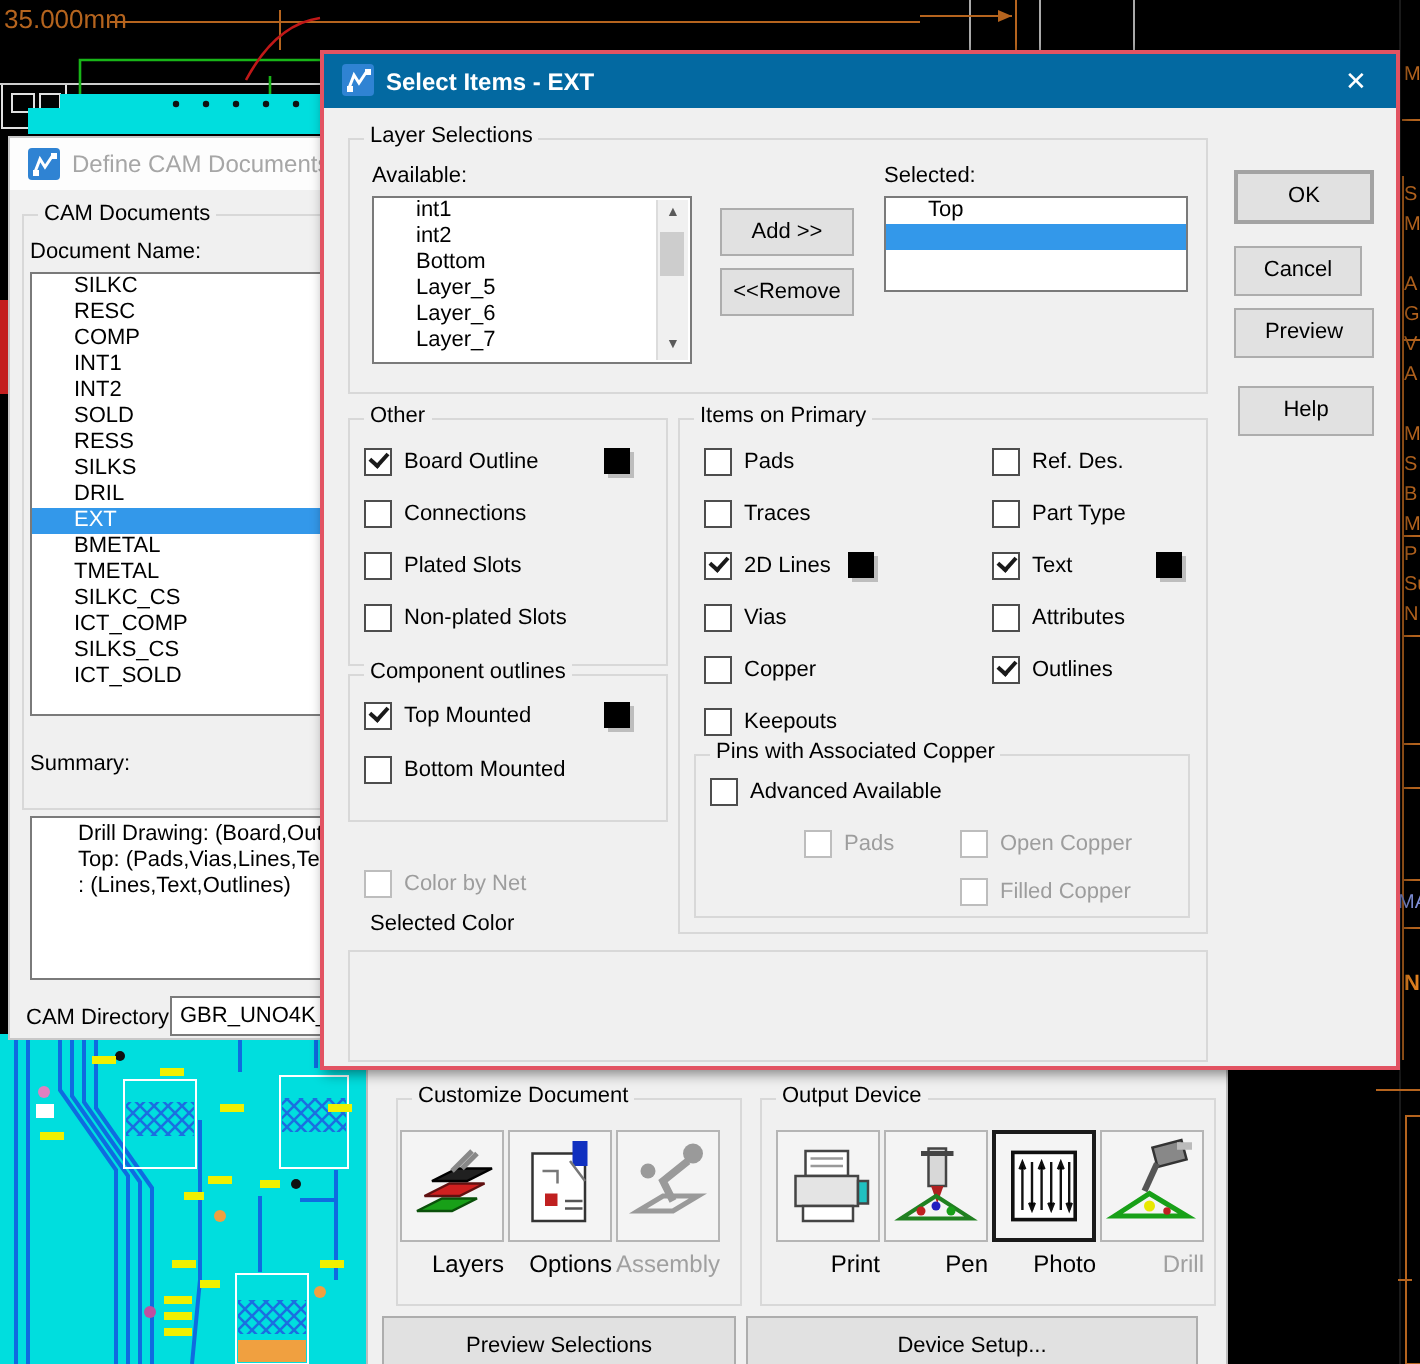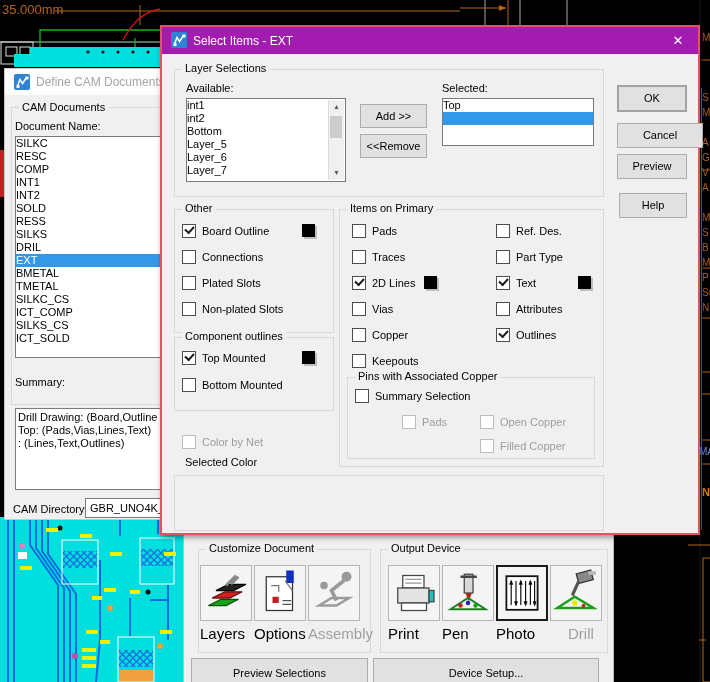--- a/index.html
+++ b/index.html
@@ -2,53 +2,53 @@
 <html><head>
 <meta charset="utf-8">
 <style>
   html,body{margin:0;padding:0;background:#000;}
   #stage{position:relative;width:710px;height:682px;overflow:hidden;background:#000;
          font-family:"Liberation Sans","DejaVu Sans",sans-serif;font-size:11px;color:#000;}
   .abs{position:absolute;}
   
   .dlg{position:absolute;background:#f0f0f0;}
   #selDlg{border:2px solid #e25362;box-shadow:2px 2px 6px rgba(0,0,0,.45);}
-  #selTitle{position:absolute;left:0;top:0;right:0;height:27px;background:#a21caf;color:#fff;}
+  #selTitle{position:absolute;left:0;top:0;right:0;height:27px;background:#0369a1;color:#fff;font-weight:bold;}
   #selTitle .ttl{position:absolute;left:31px;top:7px;font-size:12px;color:#fff;}
   #camTitle{position:absolute;left:0;top:0;right:0;height:26px;background:#fdfdfd;}
   #camTitle .ttl{position:absolute;left:31px;top:6px;font-size:12px;color:#a6a6a6;}
   .appico{position:absolute;left:9px;top:5px;width:16px;height:16px;}
   .closebtn{position:absolute;right:0;top:0;width:40px;height:27px;color:#fff;text-align:center;line-height:27px;font-size:13px;}
   
   .grp{position:absolute;border:1px solid #d8d8d8;}
   .grplbl{position:absolute;background:#f0f0f0;padding:0 3px;font-size:11px;white-space:nowrap;}
   
   .btn{position:absolute;background:#e1e1e1;border:1px solid #adadad;text-align:center;font-size:11px;color:#000;box-sizing:border-box;}
   .btn.focus{border:2px solid #a3a3a3;}
   
   .list{position:absolute;background:#fff;border:1px solid #7a7a7a;overflow:hidden;box-sizing:border-box;}
-  .li{height:13px;line-height:13px;padding-left:0;white-space:nowrap;font-size:11px;}
+  .li{height:13px;line-height:13px;padding-left:21px;white-space:nowrap;font-size:11px;}
   .li.sel{background:#3398ea;color:#fff;}
   .selbar{height:13px;background:#3398ea;}
   
   .sb{position:absolute;top:1px;bottom:1px;right:1px;width:15px;background:#f0f0f0;border-left:1px solid #dcdcdc;}
   .sb .ar{position:absolute;left:0;width:15px;height:14px;color:#5a5a5a;font-size:7px;text-align:center;line-height:14px;background:#f0f0f0;}
   .sb .thumb{position:absolute;left:1px;top:16px;width:12px;height:22px;background:#cdcdcd;}
   
   .ckrow{position:absolute;height:14px;}
   .cb{position:absolute;left:0;top:0;width:12px;height:12px;background:#fff;border:1px solid #4d4d4d;}
   .cb.ck::after{content:"";position:absolute;left:1.5px;top:1px;width:7px;height:4px;border-left:2px solid #1a1a1a;border-bottom:2px solid #1a1a1a;transform:rotate(-48deg);}
   .cb.dis{border-color:#bdbdbd;}
   .ckrow .t{position:absolute;left:20px;top:0;line-height:14px;white-space:nowrap;}
   .ckrow.disabled .t{color:#9d9d9d;}
   .swatch{position:absolute;width:13px;height:13px;background:#000;box-shadow:2px 2px 0 #bdbdbd;}
   
   .icobtn{position:absolute;width:52px;height:56px;background:#f4f4f4;border:1px solid #b5b5b5;box-sizing:border-box;}
   .icobtn.selected{border:2px solid #1a1a1a;}
-  .icolbl{position:absolute;width:52px;text-align:left;font-size:15px;}
+  .icolbl{position:absolute;width:52px;text-align:right;font-size:12px;}
   .icolbl.dis{color:#a0a0a0;}
   .lbl{position:absolute;white-space:nowrap;font-size:11px;}
   .dis{color:#9d9d9d;}
   
   #edgeText{position:absolute;left:702px;top:30px;width:9px;color:#b5641e;font-size:10px;line-height:15px;white-space:pre-line;overflow:hidden;height:400px;}
 </style>
 </head>
 <body>
 
 <div id="stage">
@@ -285,21 +285,21 @@
         <path d="M22 11 L17 22" stroke="#555" stroke-width="2.5"></path>
         <path d="M30 4 h6" stroke="#bbb" stroke-width="3"></path>
         <path d="M5 32 L19 23 L34 32 z" fill="none" stroke="#18a018" stroke-width="2"></path>
         <circle cx="19" cy="28" r="2.2" fill="#e8e800"></circle>
           <circle cx="26" cy="30" r="1.5" fill="#c02020"></circle>
       </svg>
     </div>
     <span class="icolbl" style="left:204px;top:90px;">Print</span>
     <span class="icolbl" style="left:258px;top:90px;">Pen</span>
     <span class="icolbl" style="left:312px;top:90px;">Photo</span>
-    <span class="icolbl dis" style="left:384px;top:90px;">Drill</span>
+    <span class="icolbl dis" style="left:366px;top:90px;">Drill</span>
 
     <div class="btn" style="left:7px;top:123px;width:177px;height:30px;line-height:28px;">Preview Selections</div>
     <div class="btn" style="left:189px;top:123px;width:226px;height:30px;line-height:28px;">Device Setup...</div>
   </div>
 
   <div class="dlg" id="selDlg" style="left:160px;top:25px;width:540px;height:510px;box-sizing:border-box;">
     <div id="selTitle">
       <svg class="appico" viewBox="0 0 16 16">
         <rect width="16" height="16" rx="2" fill="#2f83d3"></rect>
         <path d="M3.5 12 L6 5.5 L8.5 9.5 L12.5 3.5" stroke="#fff" stroke-width="1.5" fill="none"></path>
@@ -328,21 +328,21 @@
     </div>
     <div class="btn" style="left:198px;top:77px;width:67px;height:24px;line-height:22px;">Add &gt;&gt;</div>
     <div class="btn" style="left:198px;top:107px;width:67px;height:24px;line-height:22px;">&lt;&lt;Remove</div>
     <span class="lbl" style="left:280px;top:55px;">Selected:</span>
     <div class="list" style="left:280px;top:71px;width:152px;height:48px;">
       <div class="li">Top</div>
       <div class="selbar"></div>
     </div>
 
     <div class="btn focus" style="left:455px;top:58px;width:70px;height:27px;line-height:23px;">OK</div>
-    <div class="btn" style="left:455px;top:96px;width:86px;height:25px;line-height:23px;">Cancel</div>
+    <div class="btn" style="left:455px;top:96px;width:64px;height:25px;line-height:23px;">Cancel</div>
     <div class="btn" style="left:455px;top:127px;width:70px;height:25px;line-height:23px;">Preview</div>
     <div class="btn" style="left:457px;top:166px;width:68px;height:25px;line-height:23px;">Help</div>
 
     <div class="grp" style="left:12px;top:182px;width:158px;height:122px;"></div>
     <span class="grplbl" style="left:20px;top:175px;">Other</span>
     <div class="ckrow" style="left:20px;top:197px;">
       <span class="cb ck"></span>
       <span class="t">Board Outline</span>
     </div>
     <span class="swatch" style="left:140px;top:197px;"></span>
@@ -422,21 +422,21 @@
     </div>
     <div class="ckrow" style="left:334px;top:301px;">
       <span class="cb ck"></span>
       <span class="t">Outlines</span>
     </div>
 
     <div class="grp" style="left:185px;top:350px;width:246px;height:80px;"></div>
     <span class="grplbl" style="left:193px;top:343px;">Pins with Associated Copper</span>
     <div class="ckrow" style="left:193px;top:362px;">
       <span class="cb"></span>
-      <span class="t">Summary Selection</span>
+      <span class="t">Advanced Available</span>
     </div>
     <div class="ckrow disabled" style="left:240px;top:388px;">
       <span class="cb dis"></span>
       <span class="t">Pads</span>
     </div>
     <div class="ckrow disabled" style="left:318px;top:388px;">
       <span class="cb dis"></span>
       <span class="t">Open Copper</span>
     </div>
     <div class="ckrow disabled" style="left:318px;top:412px;">

